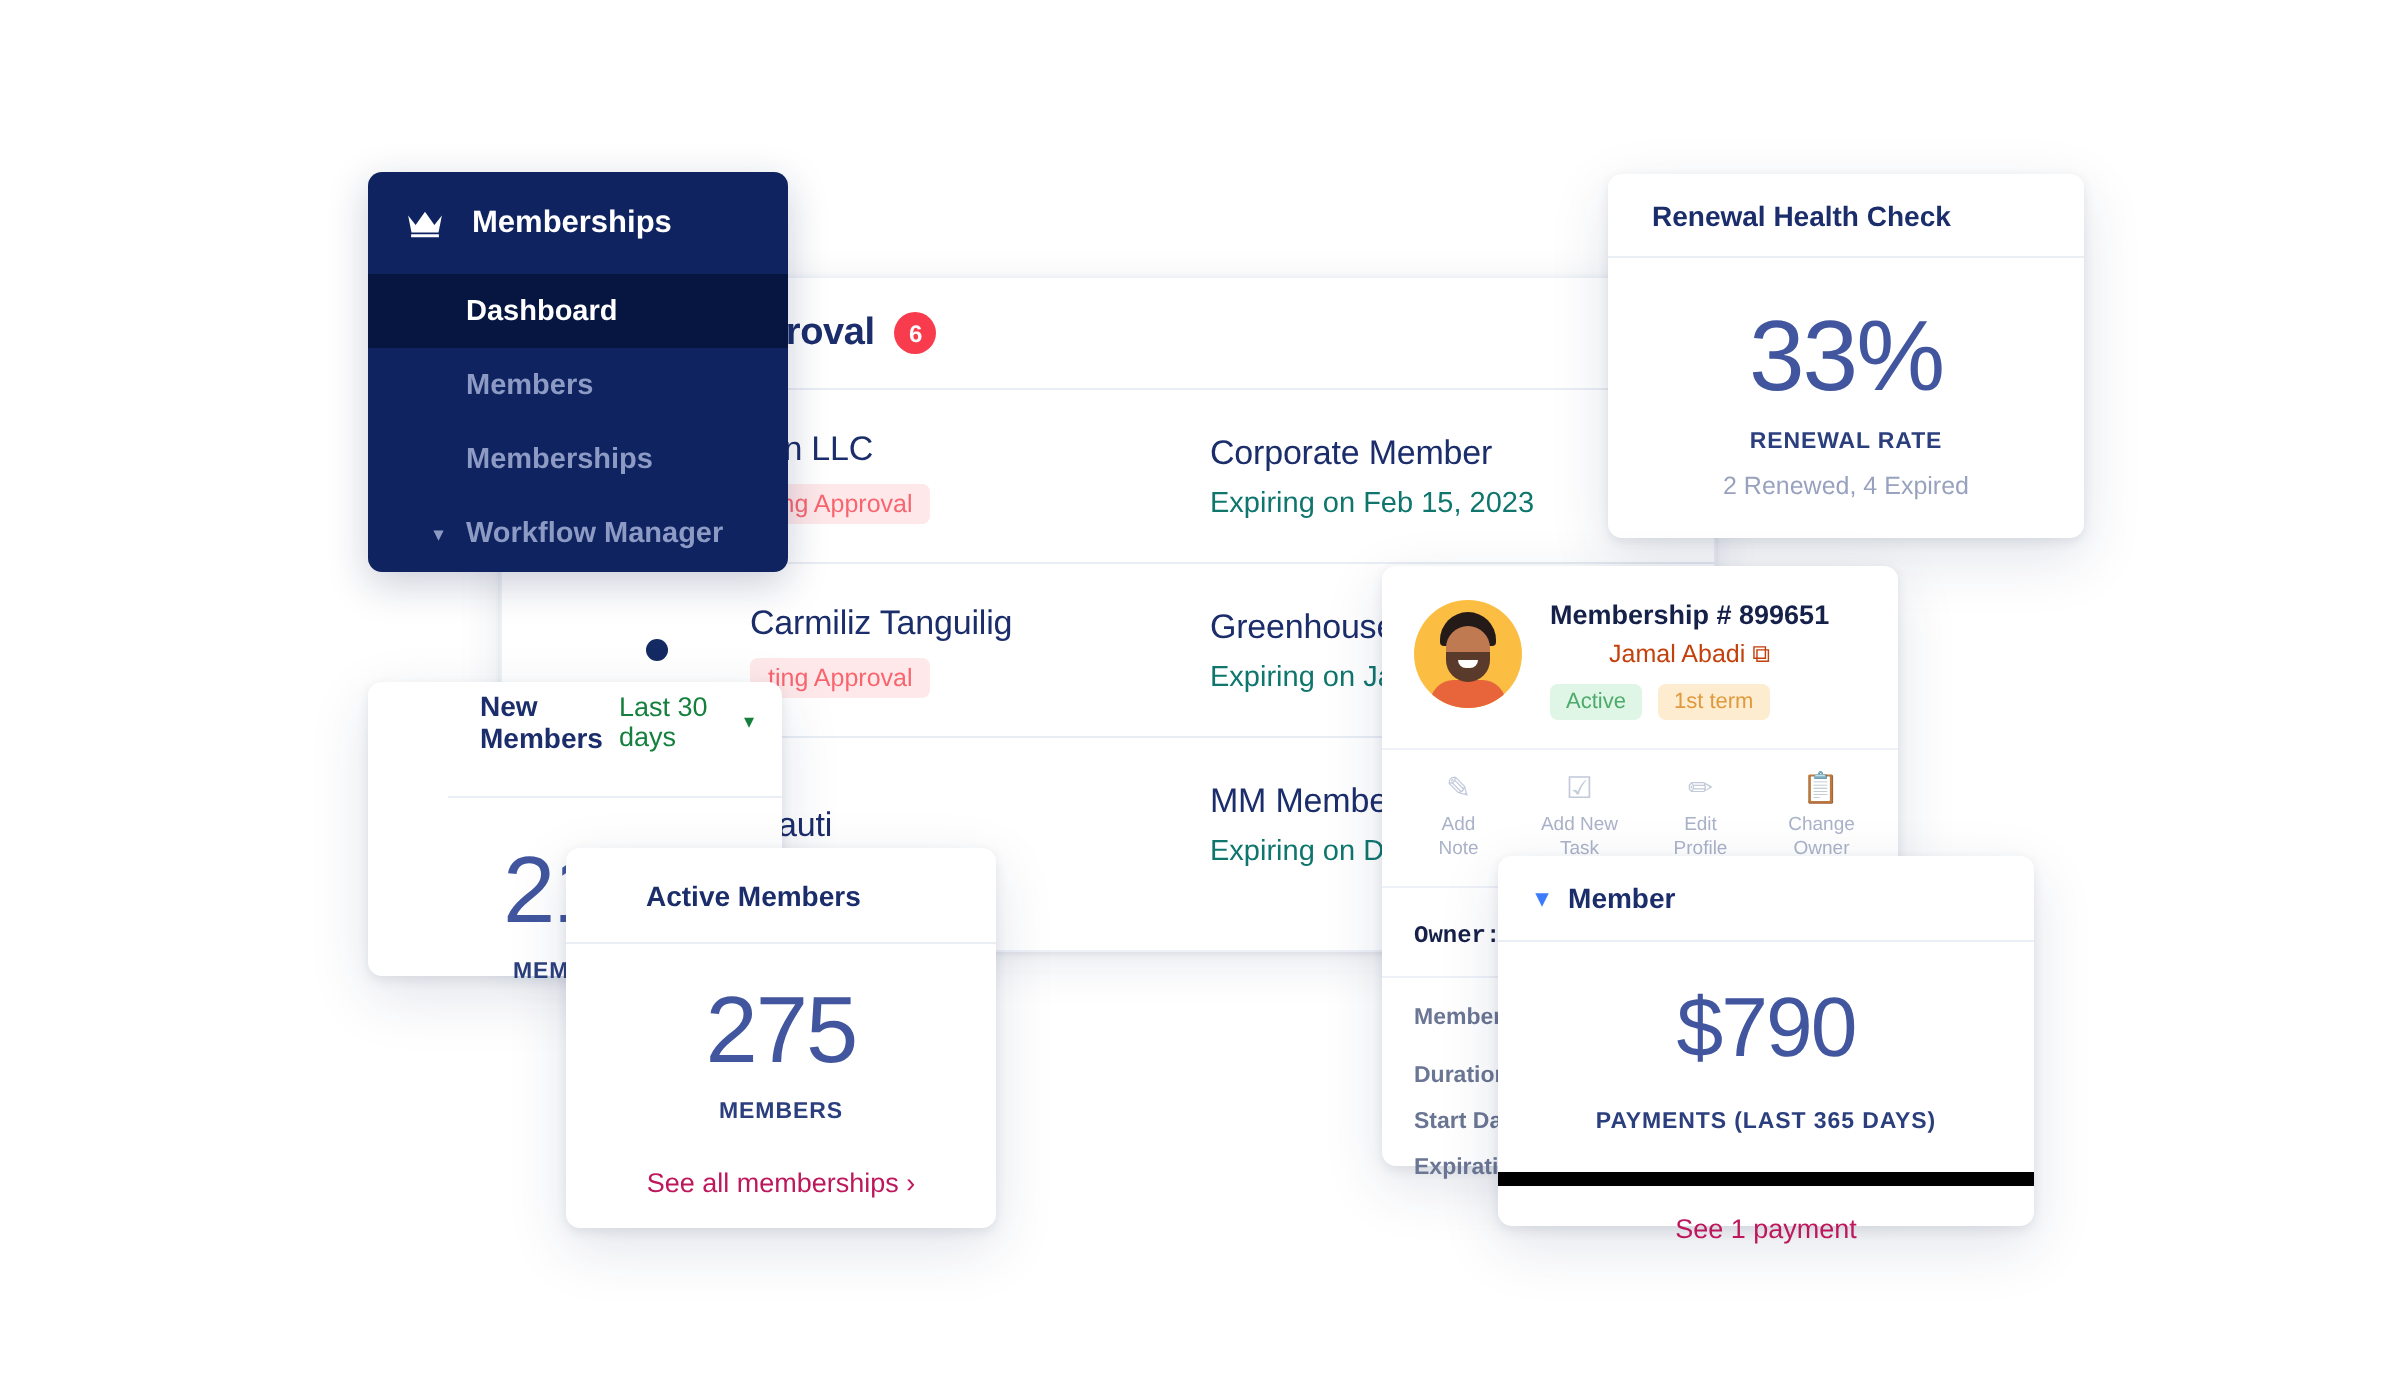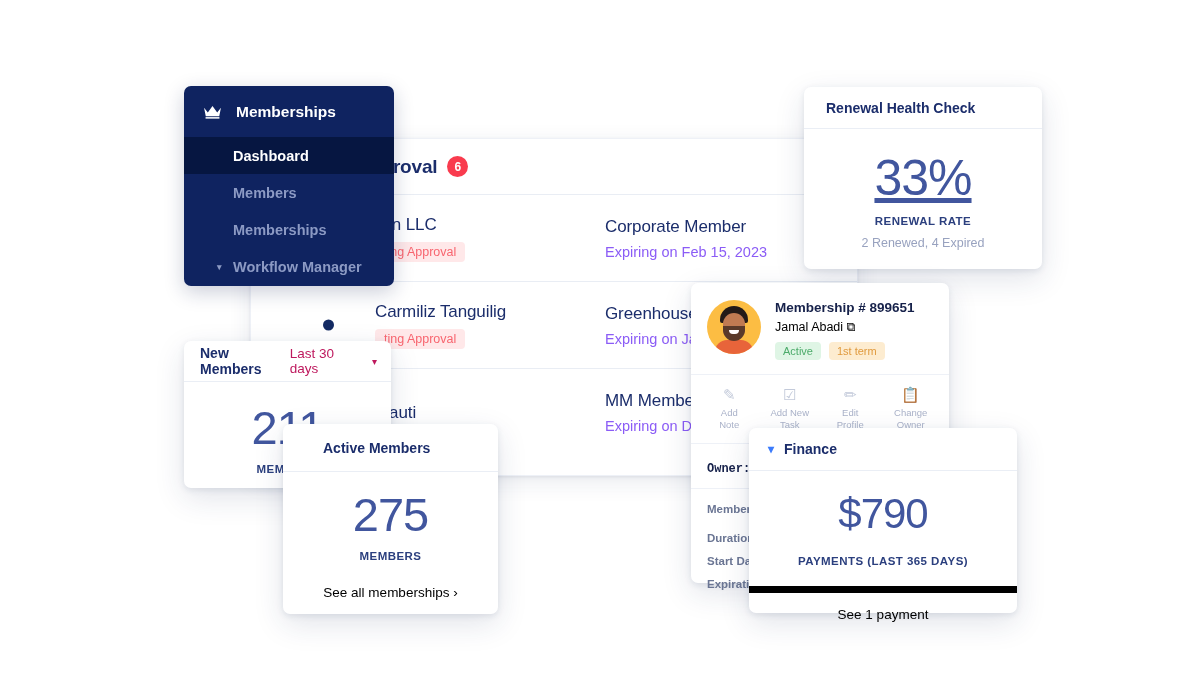--- a/index.html
+++ b/index.html
@@ -94,21 +94,21 @@
   .row-right { flex: 1; }
   .row-type {
     font-size: 17px;
     color: #1b2d6b;
     font-weight: 500;
     letter-spacing: -.1px;
   }
   .row-exp {
     margin-top: 7px;
     font-size: 14.5px;
-    color: #8b5cf6;
+    color: #0f766e;
   }
 
   
   #sidebar {
     left: 184px;
     top: 86px;
     width: 210px;
     height: 200px;
     background: #0f2360;
     border-radius: 7px;
@@ -174,46 +174,47 @@
   }
   .sub-label {
     text-align: center;
     font-size: 11.5px;
     font-weight: bold;
     color: #2b3f7e;
     letter-spacing: .45px;
     margin-top: 12px;
   }
   .link-blue {
-    color: #000000;
+    color: #be185d;
     font-size: 13.5px;
     font-weight: 500;
   }
 
   
   #renewal-card { left: 804px; top: 87px; width: 238px; height: 182px; z-index: 30; }
   #renewal-card .card-head { height: 41px; padding-left: 22px; }
-  #renewal-card .big-num { font-size: 50px; margin-top: 24px; text-decoration: underline; }
+  #renewal-card .big-num { font-size: 50px; margin-top: 24px; }
   #renewal-card .note {
     text-align: center;
     font-size: 12.5px;
     color: #98a2bf;
     margin-top: 9px;
   }
 
   
   #newmembers-card { left: 184px; top: 341px; width: 207px; height: 147px; z-index: 22; }
   #newmembers-card .card-head {
     height: 40px;
-    padding: 0 14px 0 16px;
+    padding: 0 14px 17px 16px;
     justify-content: space-between;
+    margin-left: 40px;
   }
   #newmembers-card .big-num { margin-top: 22px; }
   .dropdown {
-    color: #be185d;
+    color: #15803d;
     font-size: 13.5px;
     display: flex;
     align-items: center;
     gap: 10px;
   }
   .chev { font-size: 10px; }
 
   
   #activemembers-card { left: 283px; top: 424px; width: 215px; height: 190px; z-index: 35; }
   #activemembers-card .card-head { height: 47px; padding-left: 40px; }
@@ -258,22 +259,23 @@
     position:absolute; left:8px; bottom:-6px; width:38px; height:20px;
     background:#e8643a; border-radius: 12px 12px 0 0;
   }
   .mem-title {
     font-size: 13.5px;
     font-weight: bold;
     color: #16214a;
   }
   .mem-sub {
     font-size: 12.5px;
-    color: #000000;
+    color: #c2410c;
     margin-top: 5px;
+    text-align: center;
   }
   .tag-row { margin-top: 7px; display: flex; gap: 8px; }
   .tag {
     font-size: 11px;
     padding: 3px 8px;
     border-radius: 4px;
     font-weight: 500;
   }
   .tag-active { background:#dff5e5; color:#4cab6a; }
   .tag-term { background:#fdecd0; color:#e09a3e; }
@@ -469,21 +471,21 @@
       <div class="detail-line">Membershi</div>
       <div class="detail-line tight">Duration:</div>
       <div class="detail-line tight">Start Date:</div>
       <div class="detail-line tight">Expiration </div>
     </div>
   </div>
 
   <div id="finance-card" class="abs card">
     <div class="card-head">
       <span class="fchev">▾</span>
-      <span class="card-title">Finance</span>
+      <span class="card-title">Member</span>
     </div>
     <div class="big-num">$790</div>
     <div class="sub-label">PAYMENTS (LAST 365 DAYS)</div>
     <div class="foot">
       <span class="link-blue">See 1 payment</span>
     </div>
   </div>
 
 </div>
 

